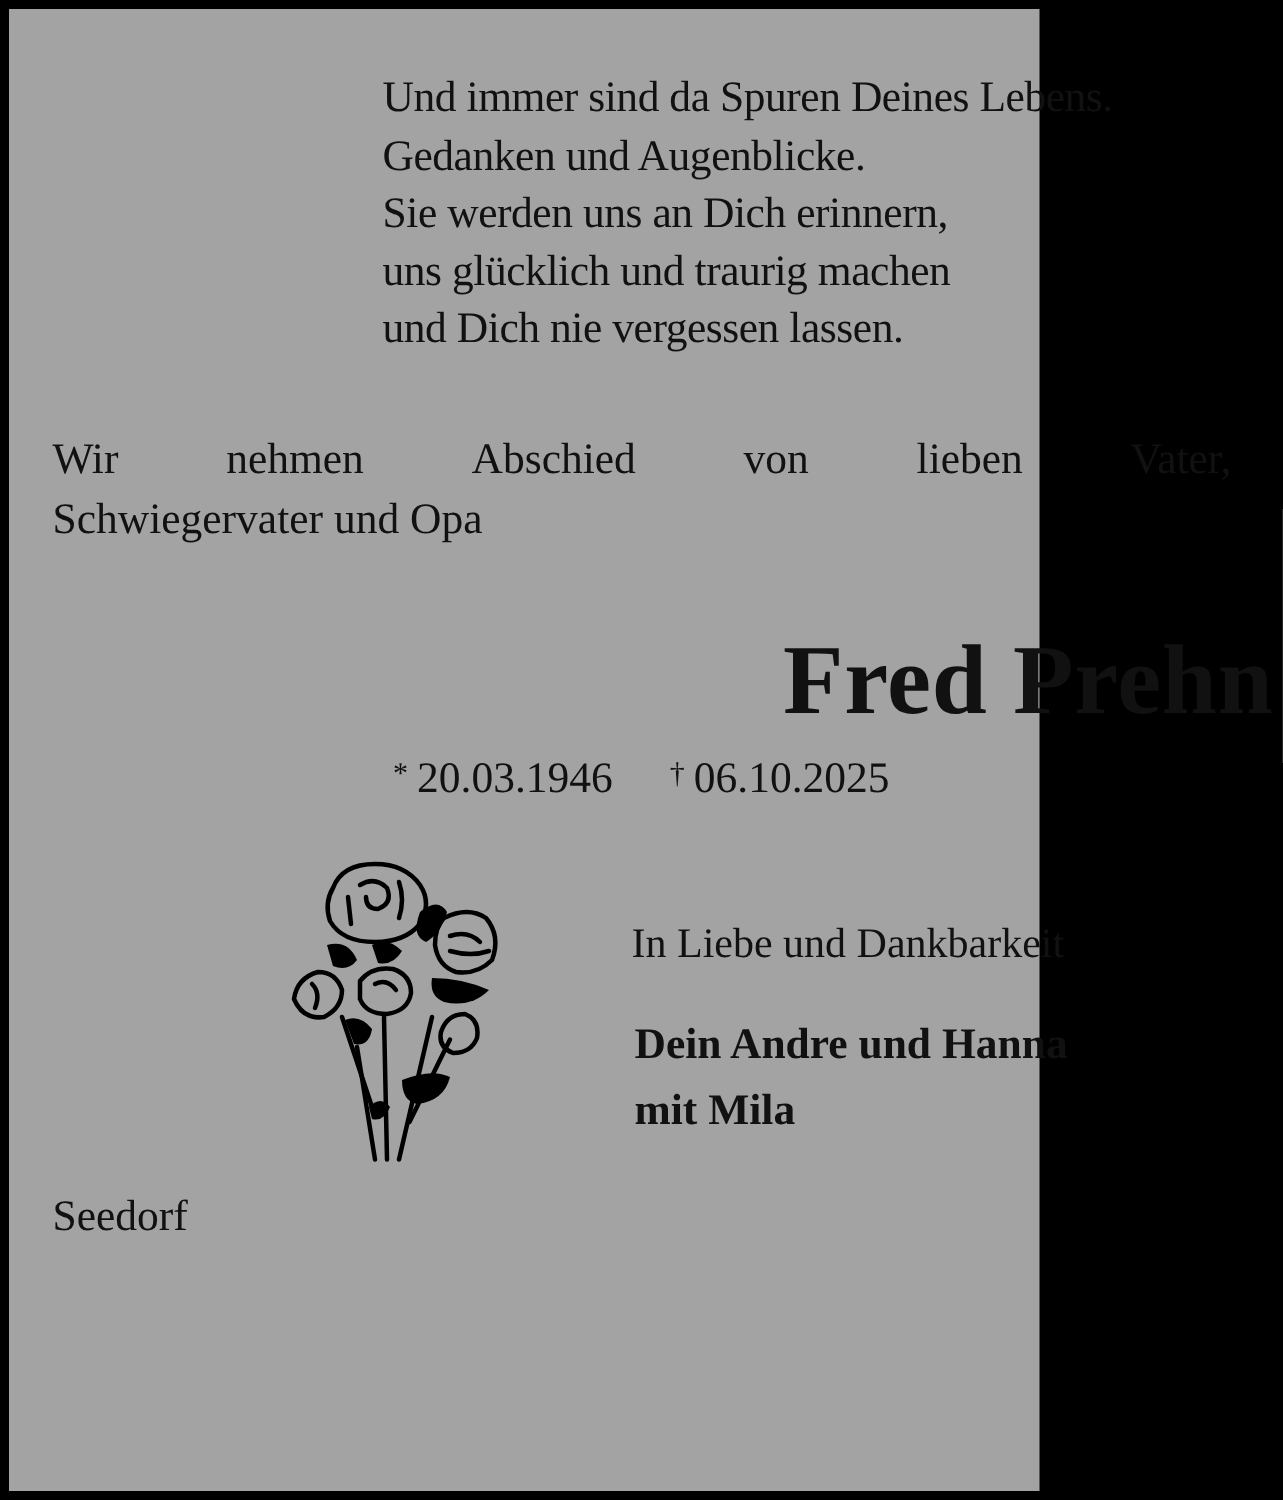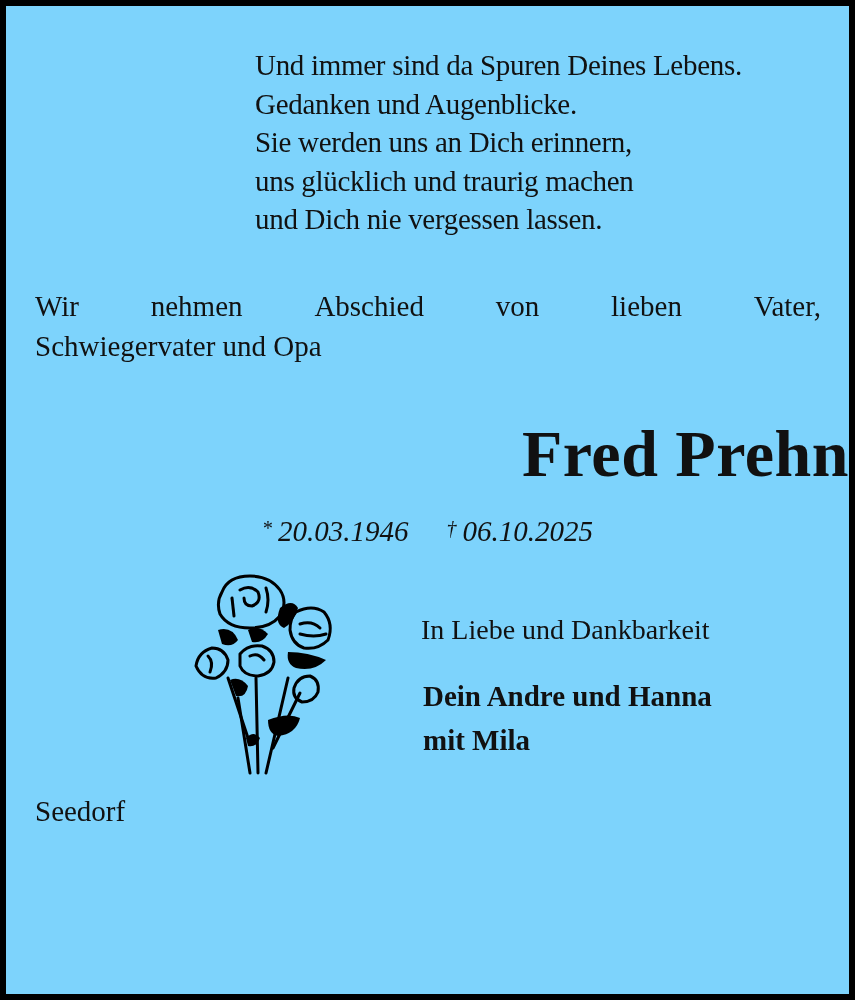--- a/index.html
+++ b/index.html
@@ -1,28 +1,28 @@
 <!DOCTYPE html>
 <html><head>
 <meta charset="utf-8">
 <style>
   html, body { margin:0; padding:0; background:#000; }
   body { width:855px; height:1000px; overflow:hidden; }
   .page {
-    position:absolute; left:6px; top:6px; width:843px; height:988px;
-    background:#7dd3fc; color:#111;
+    position:absolute; left:6px; top:6px; width:687px; height:988px;
+    background:#a3a3a3; color:#111;
     font-family:"Liberation Serif", "DejaVu Serif", serif;
   }
   .abs { position:absolute; white-space:nowrap; }
   .poem { left:249px; top:40px; font-size:29px; line-height:38.5px; letter-spacing:-0.3px; }
   .poem div { height:38.5px; }
   .intro { left:29px; top:280px; width:786px; font-size:29px; line-height:40px; white-space:normal; }
   .intro .l1 { display:flex; justify-content:space-between; }
   .name { left:0; width:843px; top:410px; text-align:right; font-size:66px; font-weight:bold; letter-spacing:0.5px; }
-  .dates { left:0; width:843px; top:509px; text-align:center; font-size:29px;font-style:italic; }
+  .dates { left:0; width:843px; top:497px; text-align:center; font-size:29px; }
   .dates .sym { font-size:20px; vertical-align:top; position:relative; top:2px; margin-right:6px; }
   .dates .gap { display:inline-block; width:38px; }
   .roses { left:182px; top:562px; width:150px; height:212px; }
   .love { left:415px; top:608px; font-size:28px; }
   .family { left:417px; top:668px; font-size:29px; font-weight:bold; line-height:44px;font-family:Liberation Serif, serif; }
   .place { left:29px; top:789px; font-size:29px; }
   .funeral { left:27px; top:865px; font-size:29px; line-height:40px; }
 </style>
 </head>
 <body>

